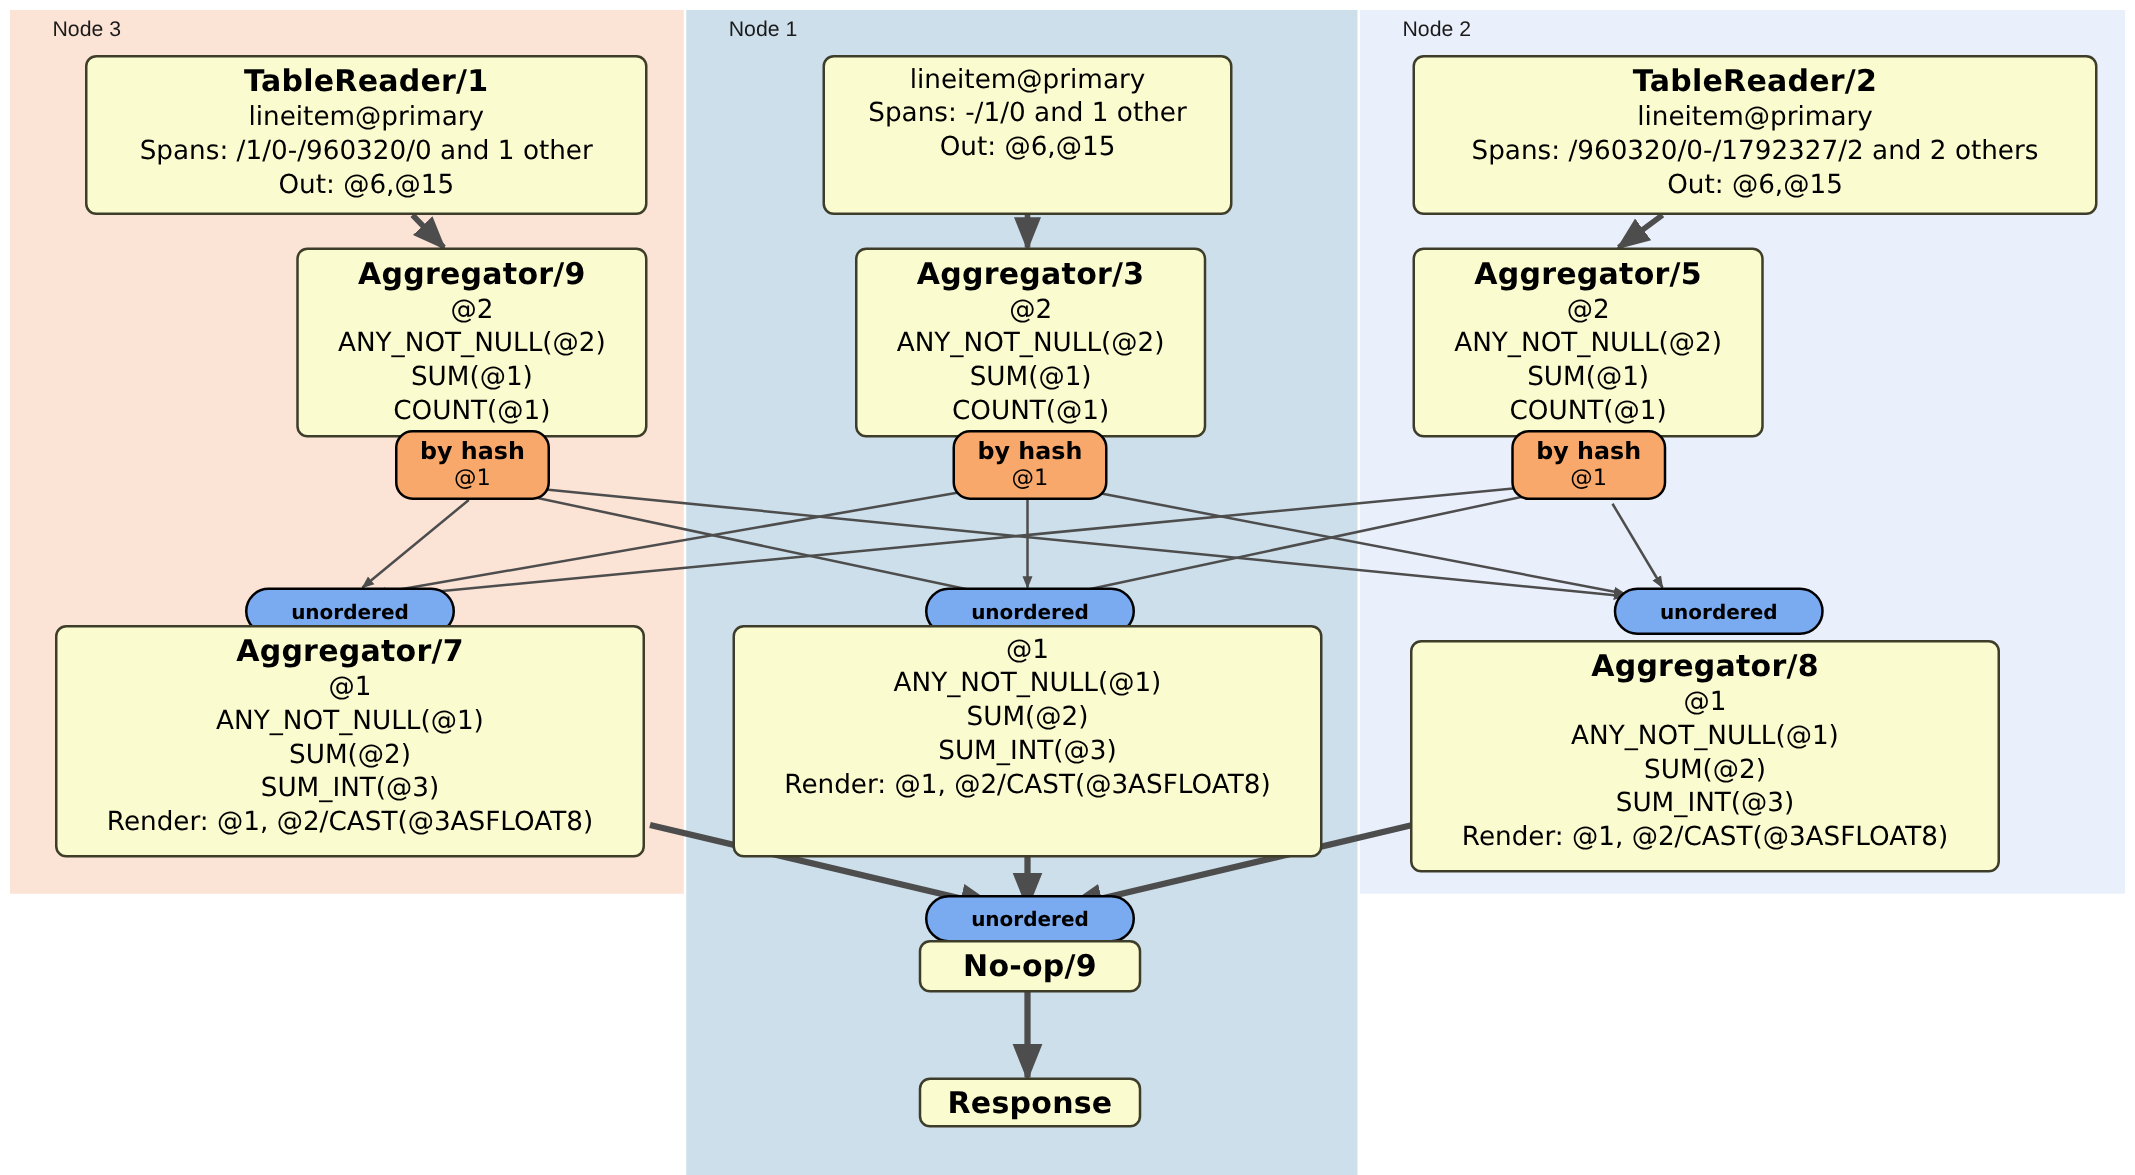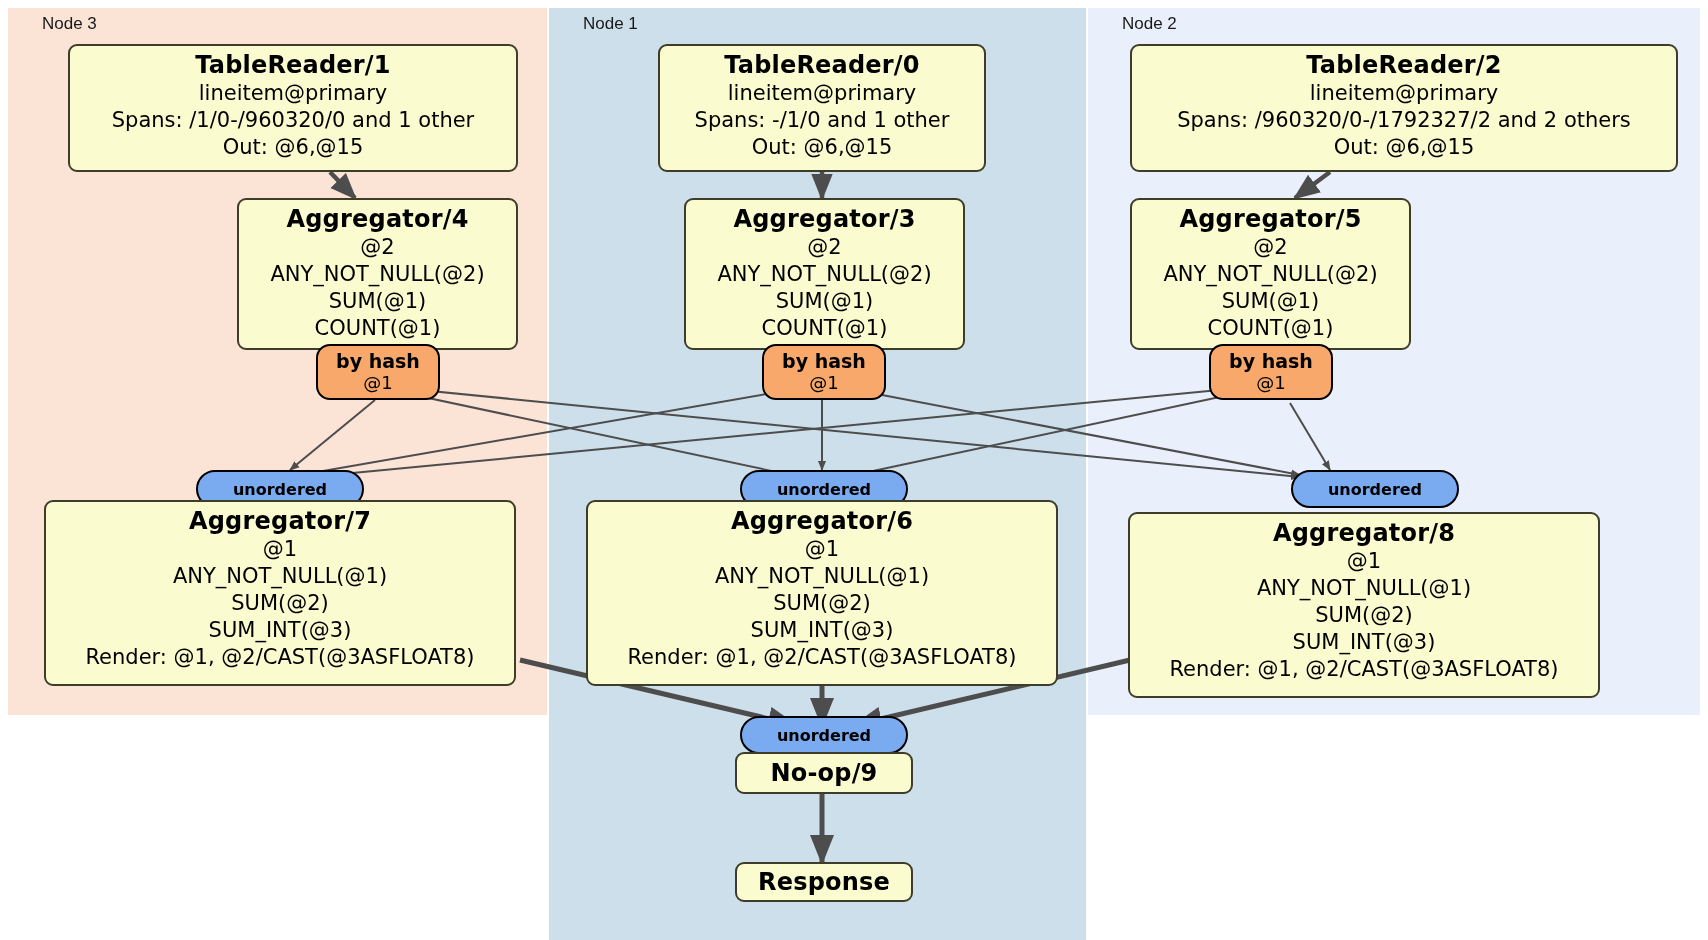--- a/index.html
+++ b/index.html
@@ -87,35 +87,34 @@
   </svg>
 
   <div class="box" style="left:68px;top:44px;width:450px;height:128px;">
     <div class="ttl">TableReader/1</div>
     <div class="ln">lineitem@primary</div>
     <div class="ln">Spans: /1/0-/960320/0 and 1 other</div>
     <div class="ln">Out: @6,@15</div>
   </div>
 
   <div class="box" style="left:658px;top:44px;width:328px;height:128px;">
-    <div class="ttl">TableReader/0</div>
     <div class="ln">lineitem@primary</div>
     <div class="ln">Spans: -/1/0 and 1 other</div>
     <div class="ln">Out: @6,@15</div>
   </div>
 
   <div class="box" style="left:1130px;top:44px;width:548px;height:128px;">
     <div class="ttl">TableReader/2</div>
     <div class="ln">lineitem@primary</div>
     <div class="ln">Spans: /960320/0-/1792327/2 and 2 others</div>
     <div class="ln">Out: @6,@15</div>
   </div>
 
   <div class="box" style="left:237px;top:198px;width:281px;height:152px;">
-    <div class="ttl">Aggregator/4</div>
+    <div class="ttl">Aggregator/9</div>
     <div class="ln">@2</div>
     <div class="ln">ANY_NOT_NULL(@2)</div>
     <div class="ln">SUM(@1)</div>
     <div class="ln">COUNT(@1)</div>
   </div>
 
   <div class="box" style="left:684px;top:198px;width:281px;height:152px;">
     <div class="ttl">Aggregator/3</div>
     <div class="ln">@2</div>
     <div class="ln">ANY_NOT_NULL(@2)</div>
@@ -161,21 +160,20 @@
   <div class="box" style="left:44px;top:500px;width:472px;height:186px;">
     <div class="ttl">Aggregator/7</div>
     <div class="ln">@1</div>
     <div class="ln">ANY_NOT_NULL(@1)</div>
     <div class="ln">SUM(@2)</div>
     <div class="ln">SUM_INT(@3)</div>
     <div class="ln">Render: @1, @2/CAST(@3ASFLOAT8)</div>
   </div>
 
   <div class="box" style="left:586px;top:500px;width:472px;height:186px;">
-    <div class="ttl">Aggregator/6</div>
     <div class="ln">@1</div>
     <div class="ln">ANY_NOT_NULL(@1)</div>
     <div class="ln">SUM(@2)</div>
     <div class="ln">SUM_INT(@3)</div>
     <div class="ln">Render: @1, @2/CAST(@3ASFLOAT8)</div>
   </div>
 
   <div class="box" style="left:1128px;top:512px;width:472px;height:186px;">
     <div class="ttl">Aggregator/8</div>
     <div class="ln">@1</div>

